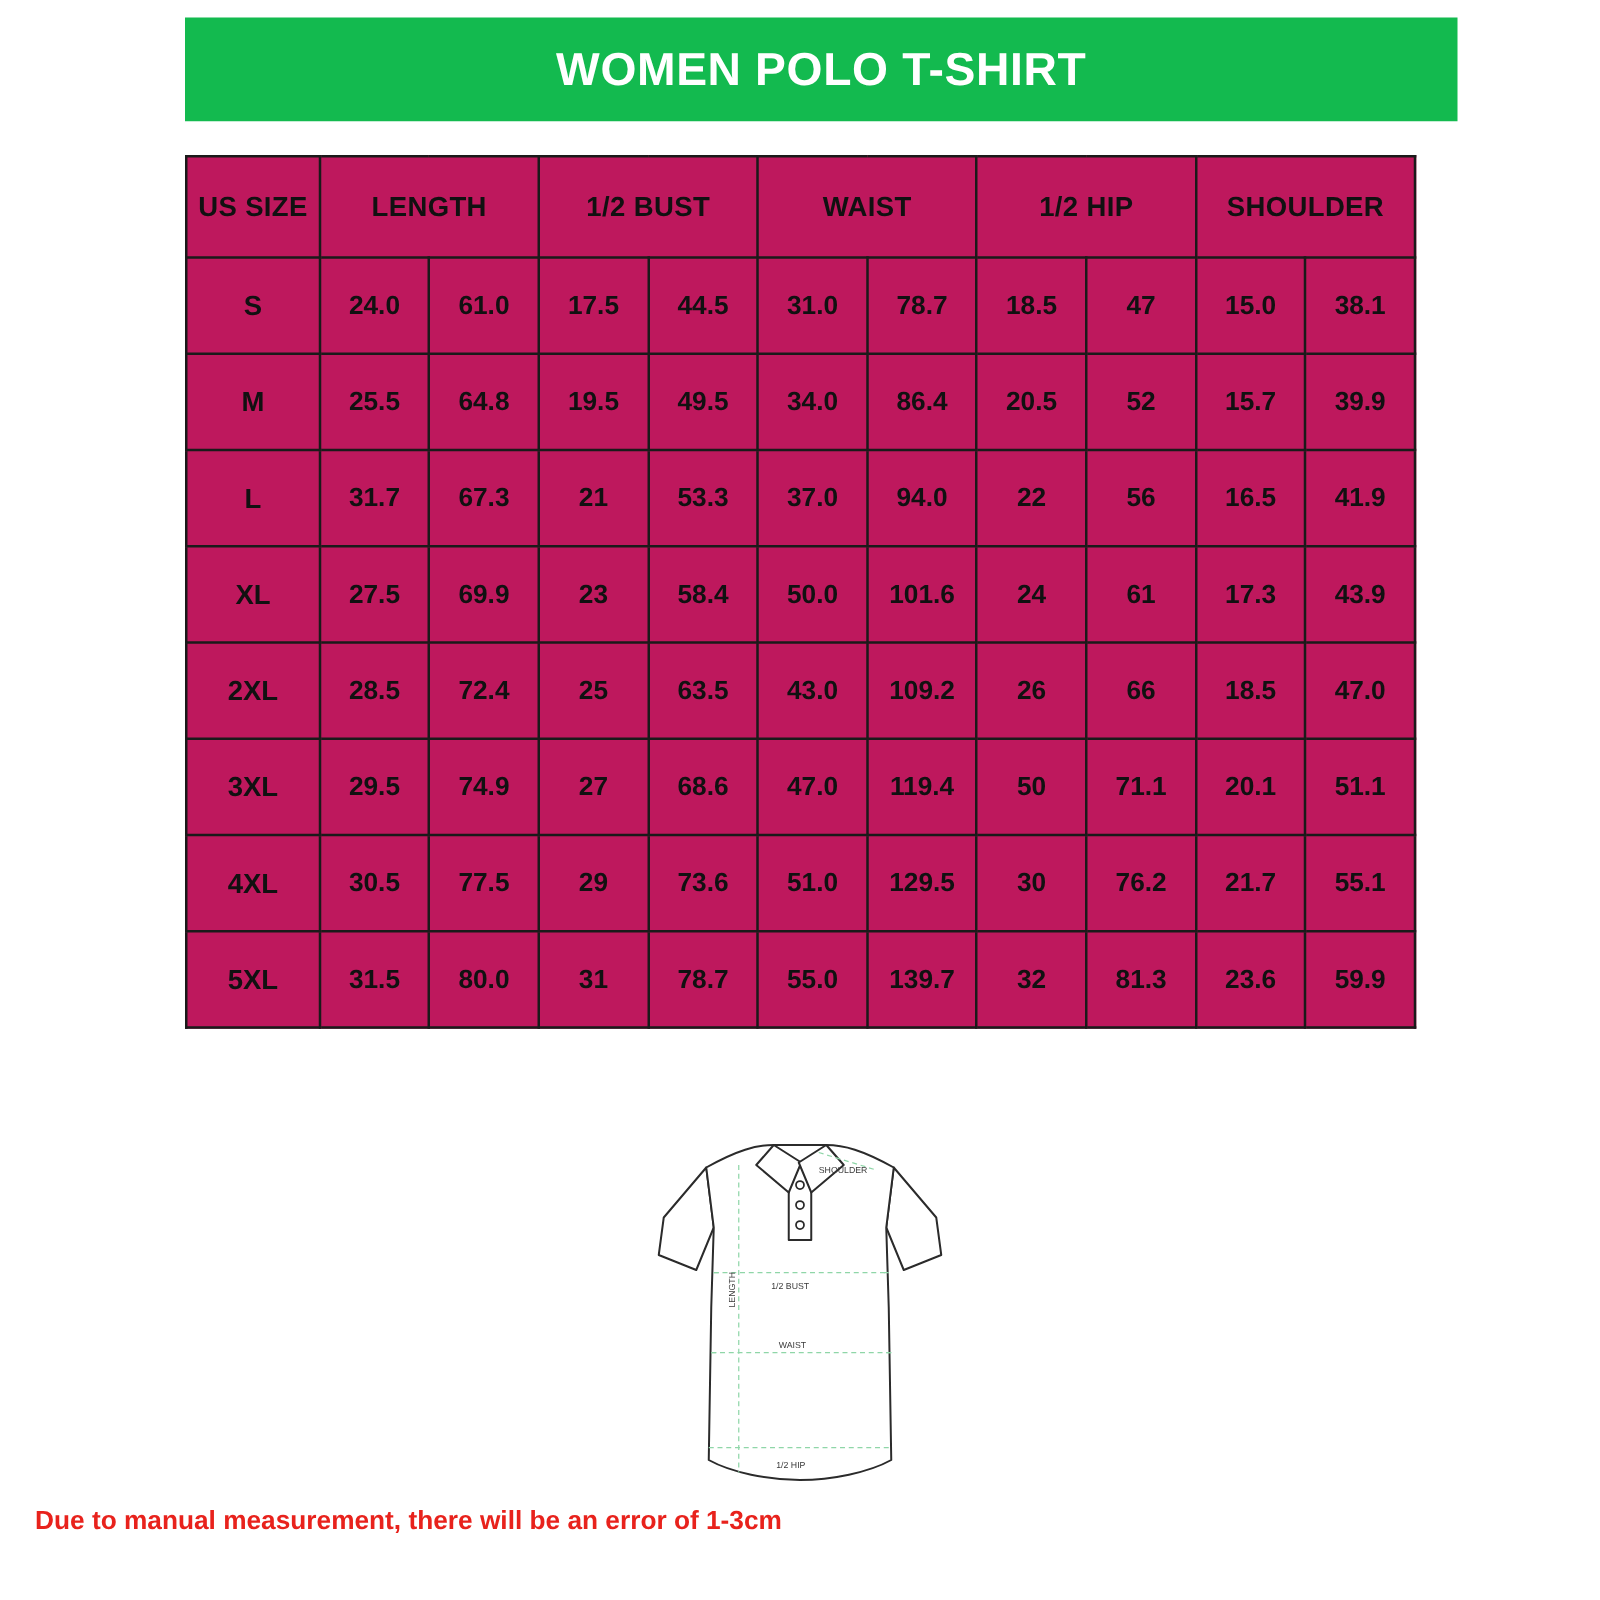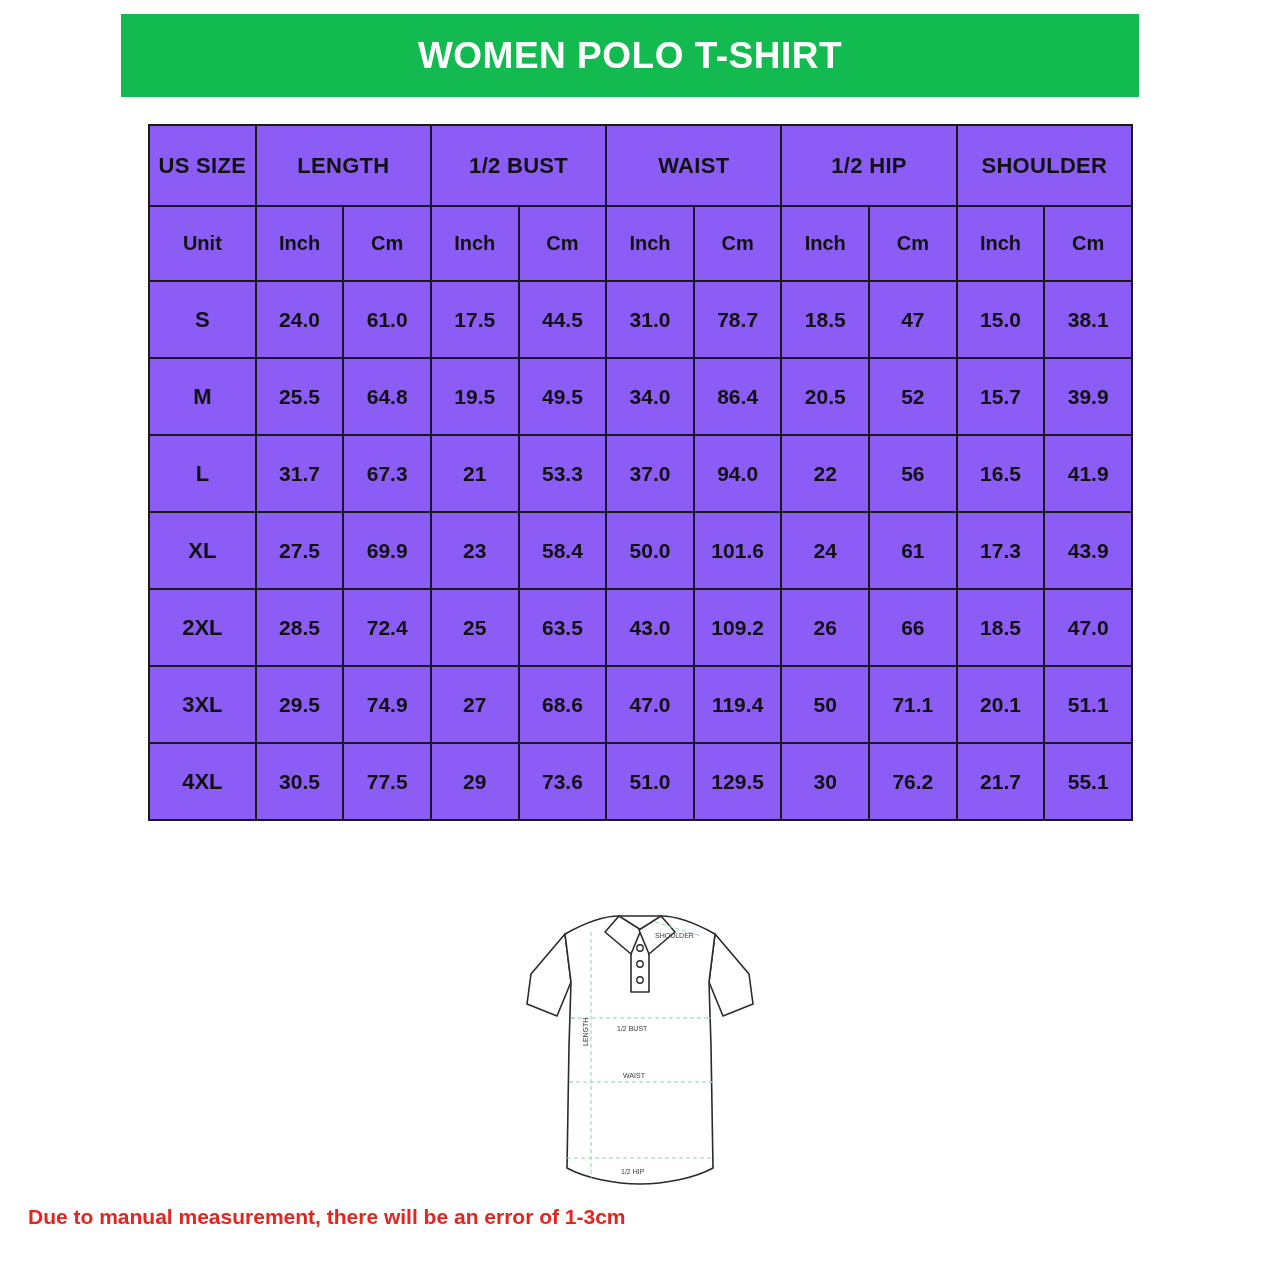--- a/index.html
+++ b/index.html
@@ -18,21 +18,21 @@
   .page {
     position: relative;
     width: 1280px;
     height: 1280px;
     box-sizing: border-box;
   }
 
   
   .banner {
     position: absolute;
-    left: 121px;
+    left: 148px;
     top: 14px;
     width: 1018px;
     height: 83px;
     background: #13ba4f;
     display: flex;
     align-items: center;
     justify-content: center;
   }
   .banner-title {
     color: #ffffff;
@@ -47,21 +47,21 @@
   .table-wrap {
     position: absolute;
     left: 148px;
     top: 124px;
     width: 985px;
   }
   table.size-table {
     border-collapse: collapse;
     table-layout: fixed;
     width: 985px;
-    background: #8b5cf6;
+    background: #be185d;
   }
   table.size-table th,
   table.size-table td {
     border: 2px solid #1a1a1a;
     text-align: center;
     vertical-align: middle;
     font-family: "Liberation Sans", sans-serif;
     color: #111111;
     padding: 0;
   }
@@ -142,33 +142,20 @@
           <col class="c-num">
       </colgroup>
       <thead>
         <tr class="head-groups">
           <th>US SIZE</th>
           <th colspan="2">LENGTH</th>
           <th colspan="2">1/2 BUST</th>
           <th colspan="2">WAIST</th>
           <th colspan="2">1/2 HIP</th>
           <th colspan="2">SHOULDER</th>
-        </tr>
-        <tr class="head-units">
-          <th>Unit</th>
-          <th>Inch</th>
-          <th>Cm</th>
-          <th>Inch</th>
-          <th>Cm</th>
-          <th>Inch</th>
-          <th>Cm</th>
-          <th>Inch</th>
-          <th>Cm</th>
-          <th>Inch</th>
-          <th>Cm</th>
         </tr>
       </thead>
       <tbody>
         <tr class="data-row">
           <td class="size-cell">S</td>
           <td>24.0</td>
           <td>61.0</td>
           <td>17.5</td>
           <td>44.5</td>
           <td>31.0</td>
@@ -248,20 +235,33 @@
           <td>30.5</td>
           <td>77.5</td>
           <td>29</td>
           <td>73.6</td>
           <td>51.0</td>
           <td>129.5</td>
           <td>30</td>
           <td>76.2</td>
           <td>21.7</td>
           <td>55.1</td>
+        </tr>
+        <tr class="data-row">
+          <td class="size-cell">5XL</td>
+          <td>31.5</td>
+          <td>80.0</td>
+          <td>31</td>
+          <td>78.7</td>
+          <td>55.0</td>
+          <td>139.7</td>
+          <td>32</td>
+          <td>81.3</td>
+          <td>23.6</td>
+          <td>59.9</td>
         </tr>
       </tbody>
     </table>
   </div>
 
   <div class="diagram">
     <svg viewBox="0 0 270 300" xmlns="http://www.w3.org/2000/svg">
       <g fill="#ffffff" stroke="#2b2b2b" stroke-width="1.6" stroke-linejoin="round">
 
         <path d="M60 38 L26 78 L22 108 L52 120 L66 86 Z"></path>

